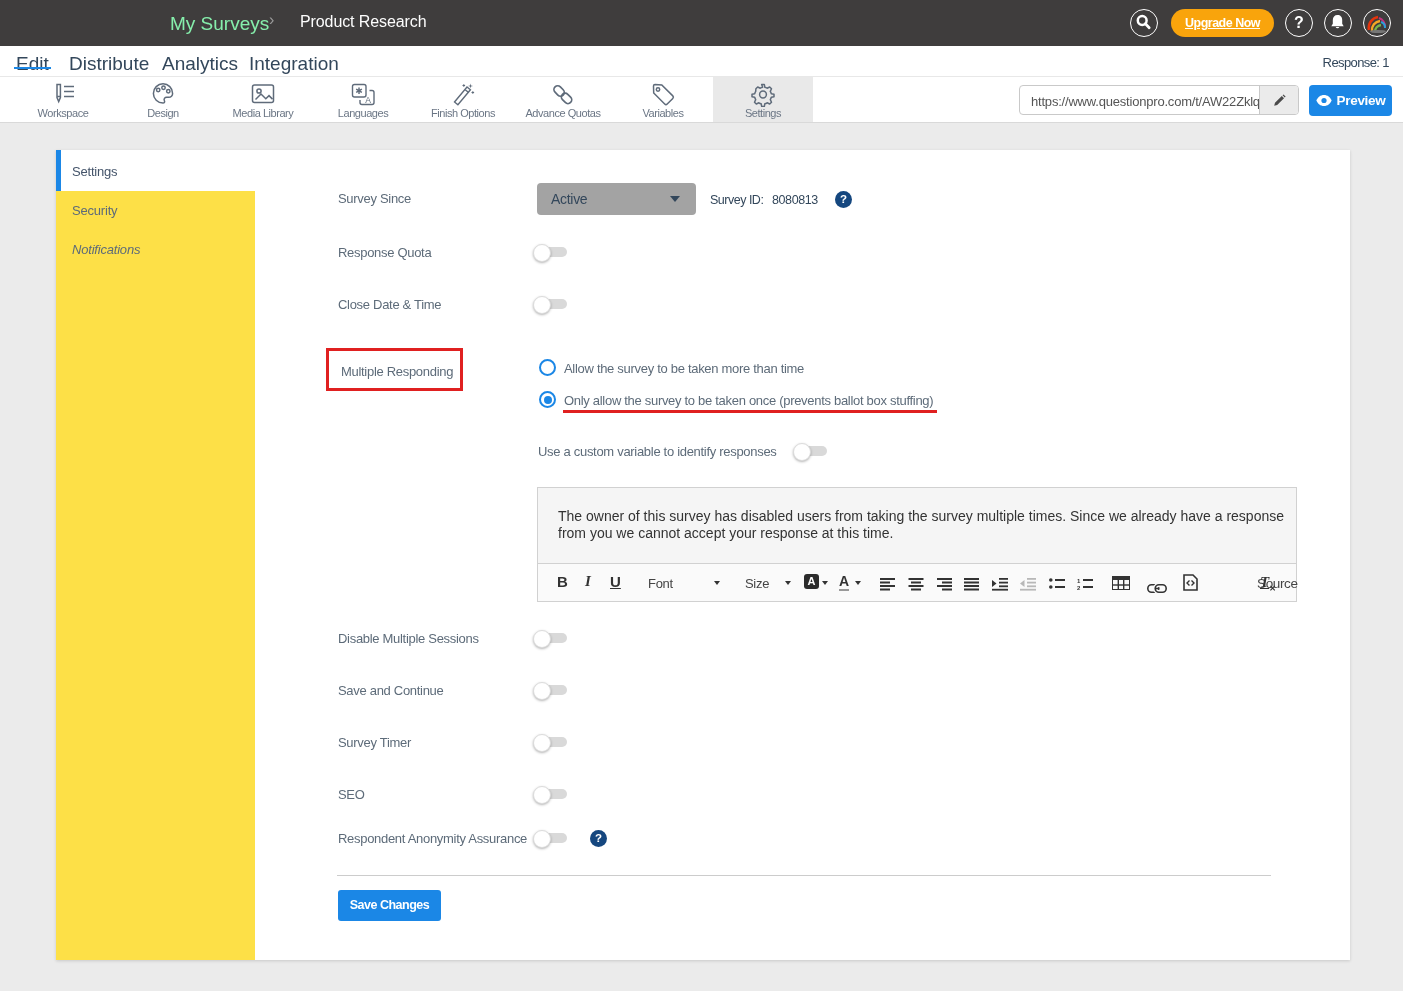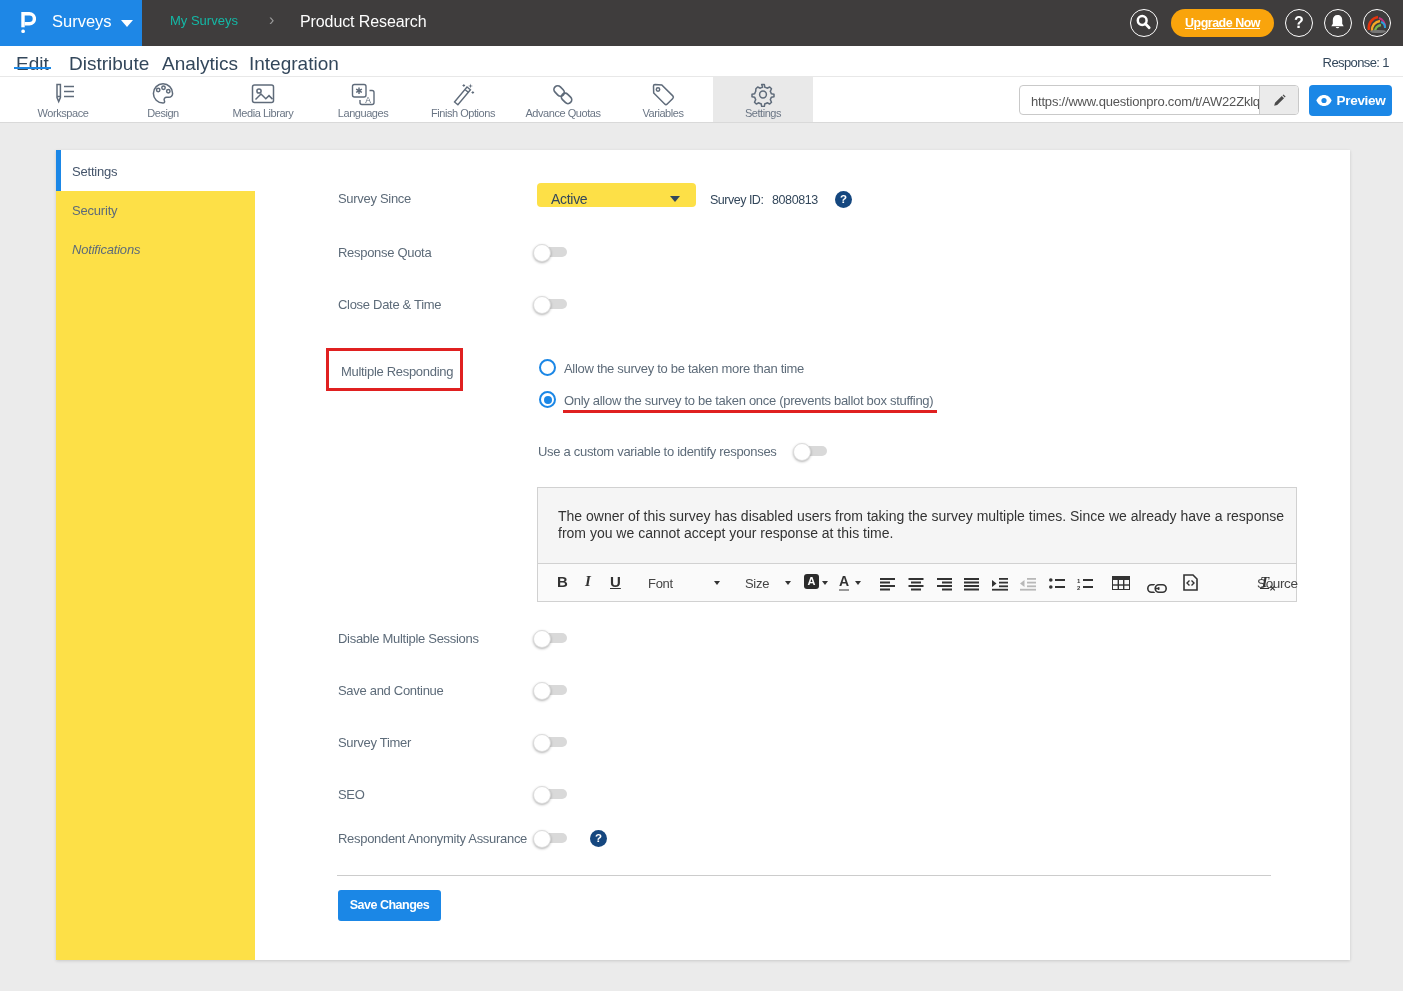--- a/index.html
+++ b/index.html
@@ -5,21 +5,21 @@
 * { margin:0; padding:0; box-sizing:border-box; }
 html,body { width:1403px; height:991px; overflow:hidden; }
 body { font-family:"Liberation Sans", sans-serif; background:#ebebeb; position:relative; }
 
 
 #header { position:absolute; left:0; top:0; width:1403px; height:46px; background:#3f3d3d; }
 #logo { position:absolute; left:0; top:0; width:142px; height:46px; background:#1e87e6; }
 #logo svg.pmark { position:absolute; left:21px; top:12px; }
 #logo .lname { position:absolute; left:52px; top:12px; color:#fff; font-size:16.5px; letter-spacing:0; }
 #logo .caret { position:absolute; left:121px; top:20px; width:0; height:0; border-left:6.5px solid transparent; border-right:6.5px solid transparent; border-top:7px solid #fff; }
-.crumb1 { position:absolute; left:170px; top:13px; color:#14b8a6; font-size:13px; letter-spacing:0; }
+.crumb1 { position:absolute; left:170px; top:13px; color:#86efac; font-size:19px; letter-spacing:0; }
 .crumbsep { position:absolute; left:269px; top:11px; color:#9a9a9a; font-size:16px; }
 .crumb2 { position:absolute; left:300px; top:13px; color:#fdfdfd; font-size:16px; letter-spacing:-0.1px; }
 .hcirc { position:absolute; top:9px; width:28px; height:28px; border:1.5px solid #fff; border-radius:50%; }
 #upgrade { position:absolute; left:1171px; top:9px; width:103px; height:28px; background:#f9a40c; border-radius:14px; color:#fff; font-size:12.5px; font-weight:bold; text-align:center; line-height:28px; letter-spacing:-0.5px;text-decoration:underline; }
 
 
 #tabrow { position:absolute; left:0; top:46px; width:1403px; height:31px; background:#fff; border-bottom:1px solid #e8e8e8; }
 #tabrow .tab { position:absolute; top:7px; color:#33475b; font-size:19px; letter-spacing:0; }
 #tabrow .active::after { content:''; position:absolute; left:-2px; right:-2px; top:14px; height:2px; background:#1b87e6; }
 #resp { position:absolute; top:9px; right:14px; color:#33475b; font-size:13px; letter-spacing:-0.6px; }
@@ -43,21 +43,21 @@
 #sidegray .sitem { position:absolute; left:16px; color:#5d6b79; font-size:13px; letter-spacing:-0.2px; }
 
 
 .flabel { position:absolute; color:#5d6b79; font-size:13px; letter-spacing:-0.3px; white-space:nowrap; }
 .tog { position:absolute; width:30px; height:10px; background:#d9d9d9; border-radius:5px; }
 .tog::before { content:''; position:absolute; left:-4px; top:-3.5px; width:16px; height:16px; background:#fff; border:0.5px solid #dcdcdc; border-radius:50%; box-shadow:0 1px 2.5px rgba(0,0,0,0.3); }
 .helpfill { position:absolute; width:17px; height:17px; background:#15477f; border-radius:50%; color:#fff; font-size:11.5px; font-weight:bold; text-align:center; line-height:17px; }
 .radio { position:absolute; width:17px; height:17px; border:2px solid #1b87e6; border-radius:50%; background:#fff; }
 .radio.sel::after { content:''; position:absolute; left:2.5px; top:2.5px; width:8px; height:8px; background:#1b87e6; border-radius:50%; }
 
-#dropdown { position:absolute; left:481px; top:33px; width:159px; height:24px; background:#fde047; border-radius:4px; }
+#dropdown { position:absolute; left:481px; top:33px; width:159px; height:32px; background:#a3a3a3; border-radius:4px; }
 #dropdown .dtext { position:absolute; left:14px; top:8px; font-size:14px; color:#33475b; letter-spacing:-0.3px; }
 #dropdown .dcaret { position:absolute; right:16px; top:13px; width:0; height:0; border-left:5px solid transparent; border-right:5px solid transparent; border-top:6px solid #33475b; }
 
 #redbox { position:absolute; left:270px; top:198px; width:137px; height:43px; border:3px solid #e02020; }
 #redbox span { position:absolute; left:12px; top:13px; color:#5d6b79; font-size:13px; letter-spacing:-0.3px; white-space:nowrap; }
 #redline { position:absolute; left:507px; top:260px; width:374px; height:3px; background:#e02020; }
 
 #msgbox { position:absolute; left:481px; top:337px; width:760px; height:115px; border:1px solid #d1d1d1; }
 #msgcontent { position:absolute; left:0; top:0; width:758px; height:75px; background:#f5f5f5; }
 #msgcontent p { margin:20px 8px 0 20px; font-size:14px; line-height:16.5px; color:#333; }
@@ -65,29 +65,20 @@
 .ti { position:absolute; color:#333; }
 .ticar { position:absolute; width:0; height:0; border-left:3.5px solid transparent; border-right:3.5px solid transparent; border-top:4px solid #333; }
 
 #hr2 { position:absolute; left:281px; top:725px; width:934px; height:1px; background:#ccc; }
 #savebtn { position:absolute; left:282px; top:740px; width:103px; height:31px; background:#1b87e6; border-radius:3px; color:#fff; font-size:12.5px; font-weight:bold; text-align:center; line-height:31px; letter-spacing:-0.5px; }
 </style>
 </head>
 <body>
 
 <div id="header">
-  <div id="logo">
-    <svg class="pmark" width="15" height="22" viewBox="0 0 15 22">
-      <path d="M2 1.7 H8.4 a5 5 0 0 1 0 10 H3.6" fill="none" stroke="#fff" stroke-width="3.4"></path>
-      <rect x="0.3" y="0" width="3.4" height="15.3" fill="#fff"></rect>
-      <rect x="0.3" y="17.5" width="3.6" height="3.6" rx="1.5" fill="#fff"></rect>
-    </svg>
-    <span class="lname">Surveys</span>
-    <span class="caret"></span>
-  </div>
   <span class="crumb1">My Surveys</span>
   <span class="crumbsep">›</span>
   <span class="crumb2">Product Research</span>
 
   <div class="hcirc" style="left:1130px;">
     <svg width="25" height="25" viewBox="0 0 25 25">
       <circle cx="11.2" cy="10.5" r="4.4" fill="none" stroke="#fff" stroke-width="2.5"></circle>
       <line x1="14.4" y1="13.8" x2="18.2" y2="17.8" stroke="#fff" stroke-width="2.7" stroke-linecap="round"></line>
     </svg>
   </div>

